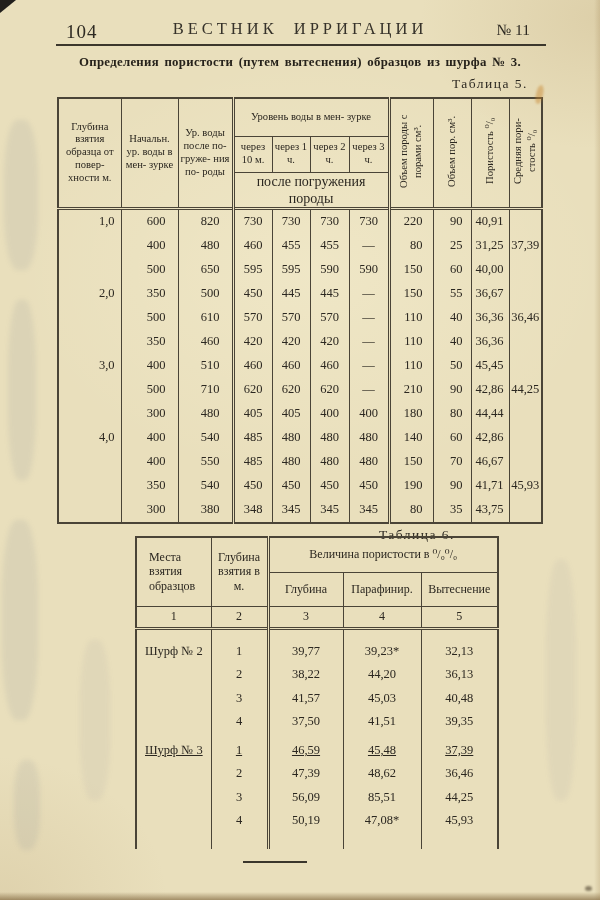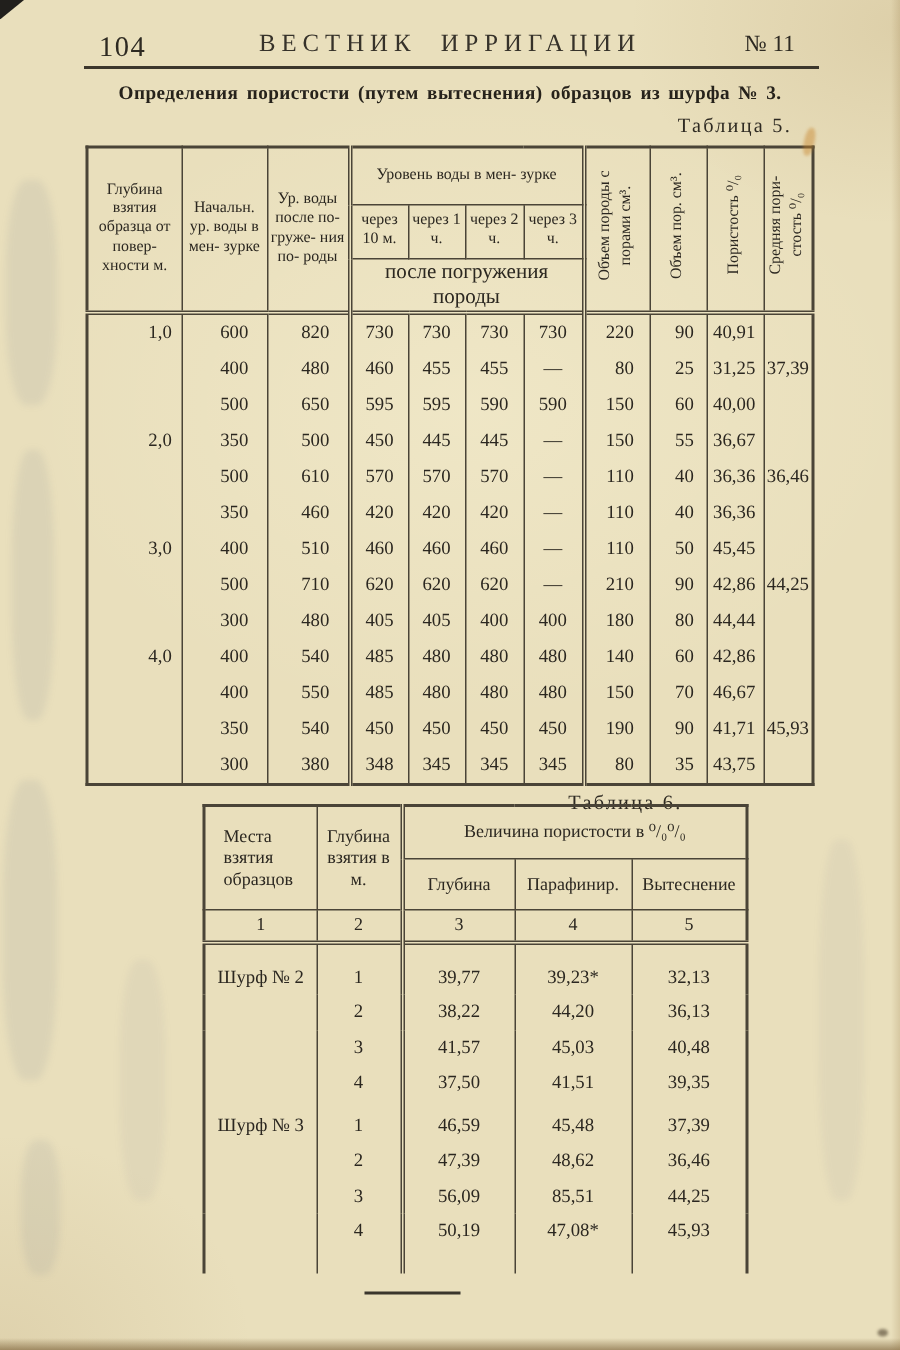--- a/index.html
+++ b/index.html
@@ -39,21 +39,21 @@
   .t5 .rA{height:38px}.t5 .rB{height:36px}.t5 .rC{height:31px}
   .t5 .small{font-size:14px}
   .vert{vertical-align:middle;text-align:center;}
   .rot{writing-mode:vertical-rl;transform:rotate(180deg);display:inline-block;font-size:10.6px;line-height:1.35;height:96px;text-align:center;}
   
   .t6{position:absolute;left:135px;top:522px;width:362px;border:2px solid #4a4437;border-bottom:none;border-collapse:collapse;margin-top:14px;}
   .t6 th{border:1px solid #4a4437;font-size:12px;}
   .t6 .rA{height:35px}.t6 .rB{height:34px}.t6 .rN{height:22px;font-size:11.5px}
   .t6 tbody td{border-style:none solid;border-width:0 1px;border-color:#4a4437;height:23.5px;font-size:12.5px;}
   .t6 tbody tr:first-child td{border-top:3px double #4a4437;padding-top:10px;}
-  .t6 tbody tr:nth-child(5) td{padding-top:5px;}
+  .t6 tbody tr:nth-child(5) td{padding-top:5px;text-decoration:underline;}
   .t6 tbody tr:last-child td{padding-bottom:16px;}
   .t6 thead .hplace{text-align:left;padding-left:12px;}
   
   .footrule{position:absolute;left:243px;top:861px;width:64px;height:1.5px;background:#3a362c;}
   
   .corner-tl{position:absolute;left:0;top:0;width:16px;height:13px;background:#211f1c;clip-path:polygon(0 0,100% 0,0 100%);}
   .edge-bottom{position:absolute;left:0;bottom:0;width:600px;height:8px;background:linear-gradient(to bottom,rgba(122,94,53,0),rgba(116,89,48,.6));}
   .edge-right{position:absolute;right:0;top:0;width:6px;height:900px;background:linear-gradient(to left,rgba(150,120,70,.22),rgba(150,120,70,0));}
   .spot-br{position:absolute;right:8px;bottom:9px;width:7px;height:5px;background:rgba(60,48,30,.55);border-radius:50%;filter:blur(1px);}
   .stain-orange{position:absolute;left:536px;top:85px;width:7px;height:19px;background:rgba(199,132,44,.45);border-radius:45%;transform:rotate(12deg);filter:blur(1px);}

